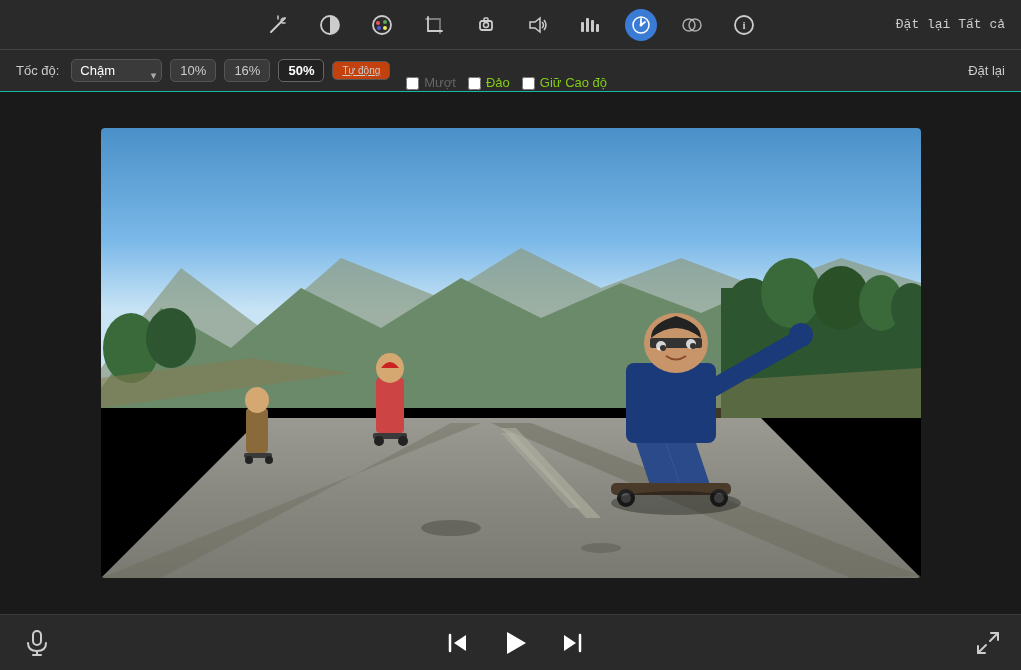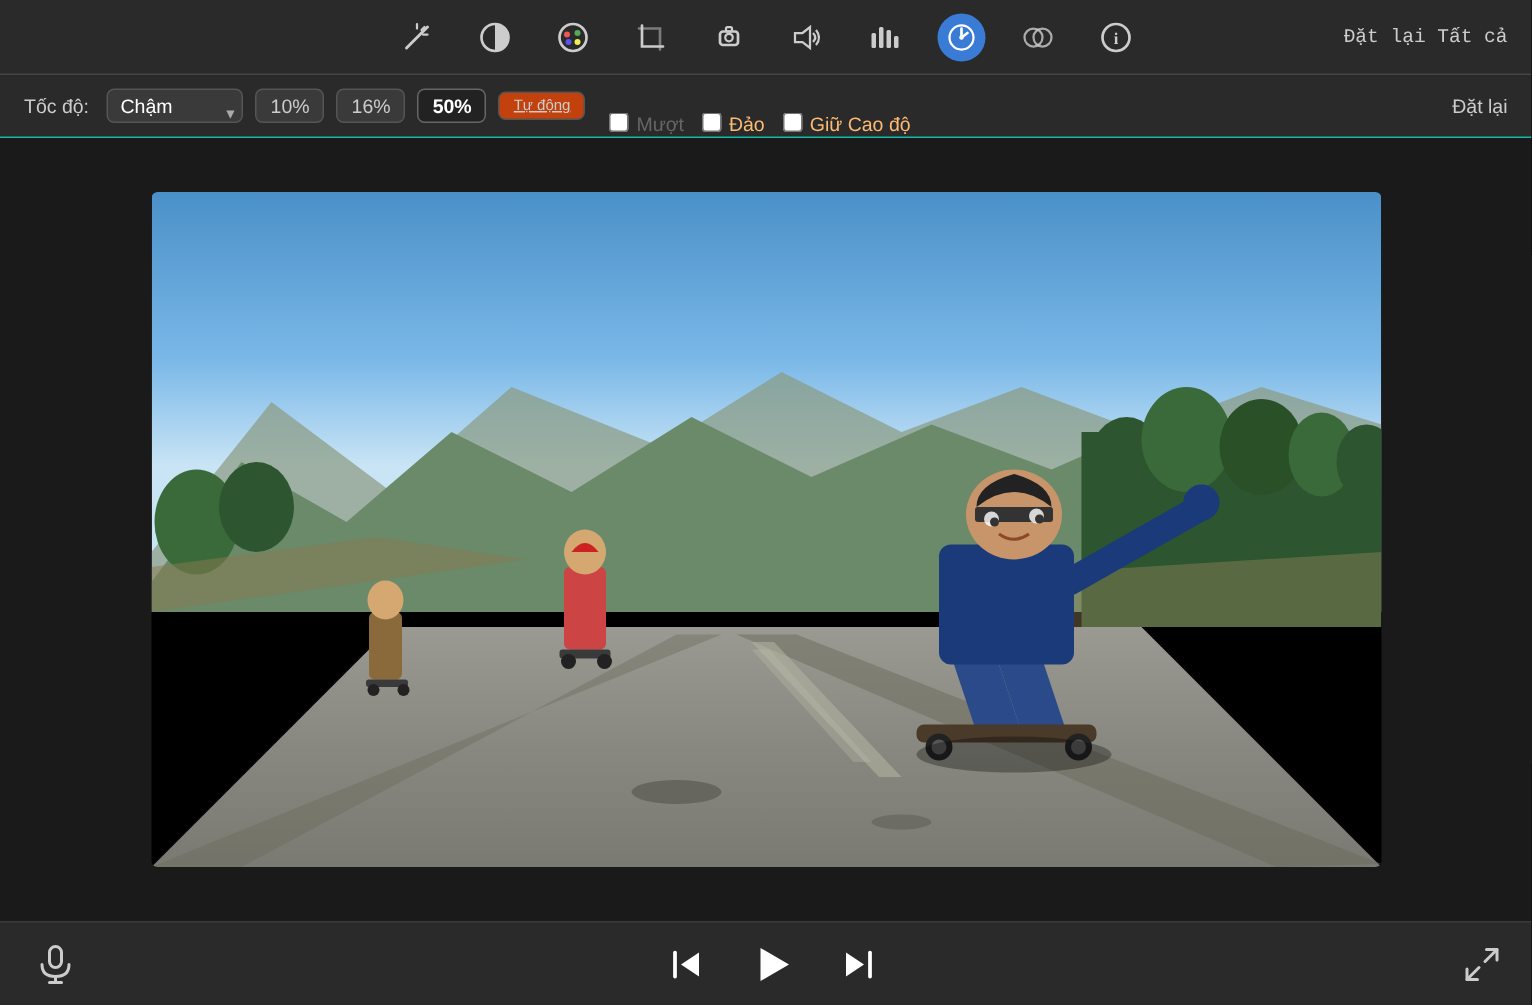--- a/index.html
+++ b/index.html
@@ -125,32 +125,32 @@
       border: 1px solid #555;
       color: #ccc;
       border-radius: 5px;
       padding: 3px 9px;
       font-size: 10px;
       cursor: pointer;
       text-decoration: underline;
     }
     .checkbox-group {
       display: flex;
-      align-items: flex-start;
+      align-items: flex-end;
       gap: 5px;
       margin-left: 4px;
       margin-top: 24px;
     }
     .checkbox-group input[type="checkbox"] {
       cursor: pointer;
       accent-color: #555;
     }
     .checkbox-label {
       font-size: 13px;
-      color: #fdba74;
+      color: #84cc16;
     }
     .checkbox-label.dimmed {
       color: #666;
     }
     .reset-btn {
       margin-left: auto;
       background: none;
       border: none;
       color: #ccc;
       cursor: pointer;

